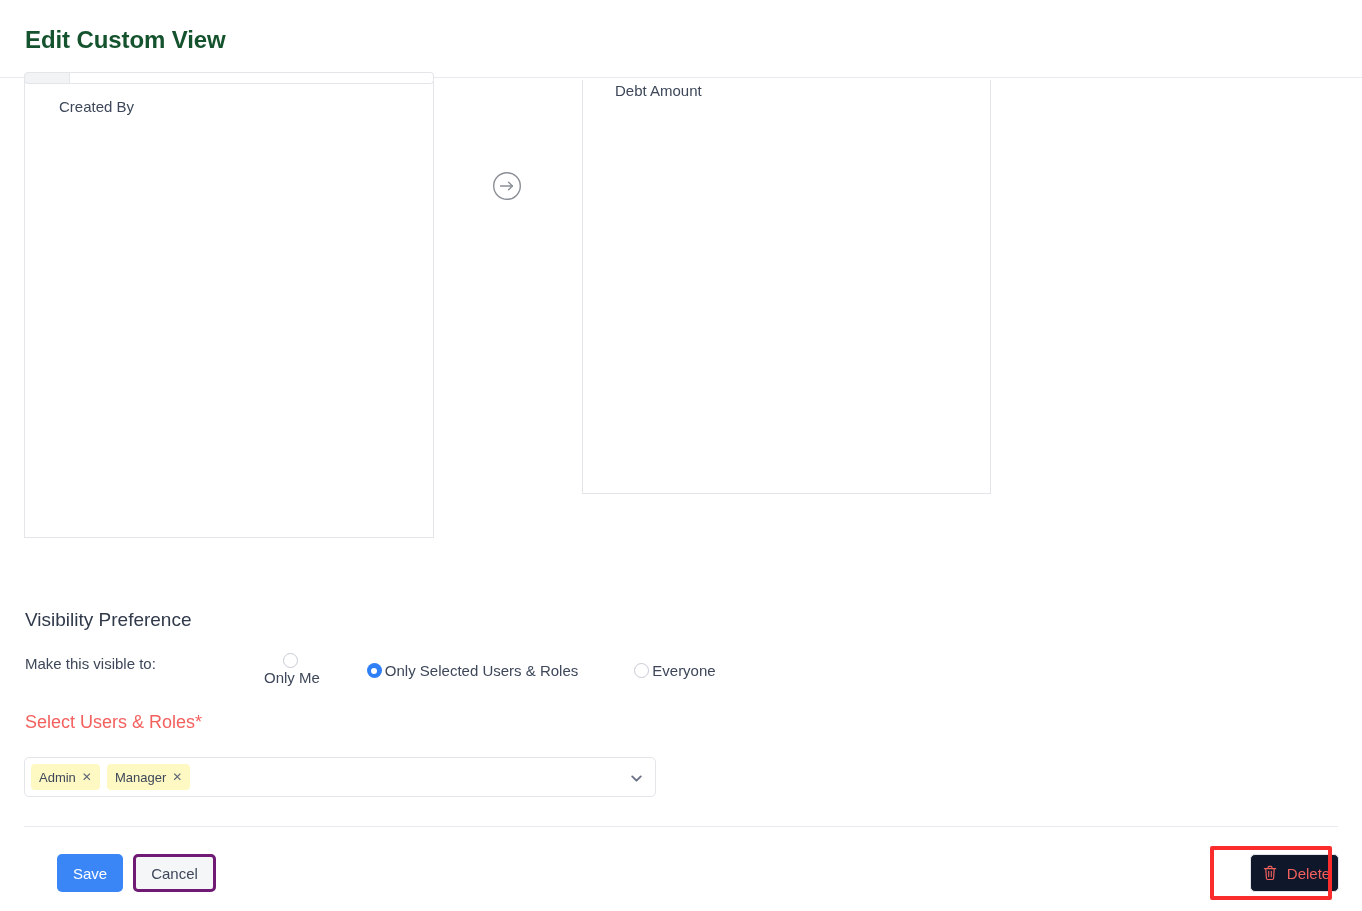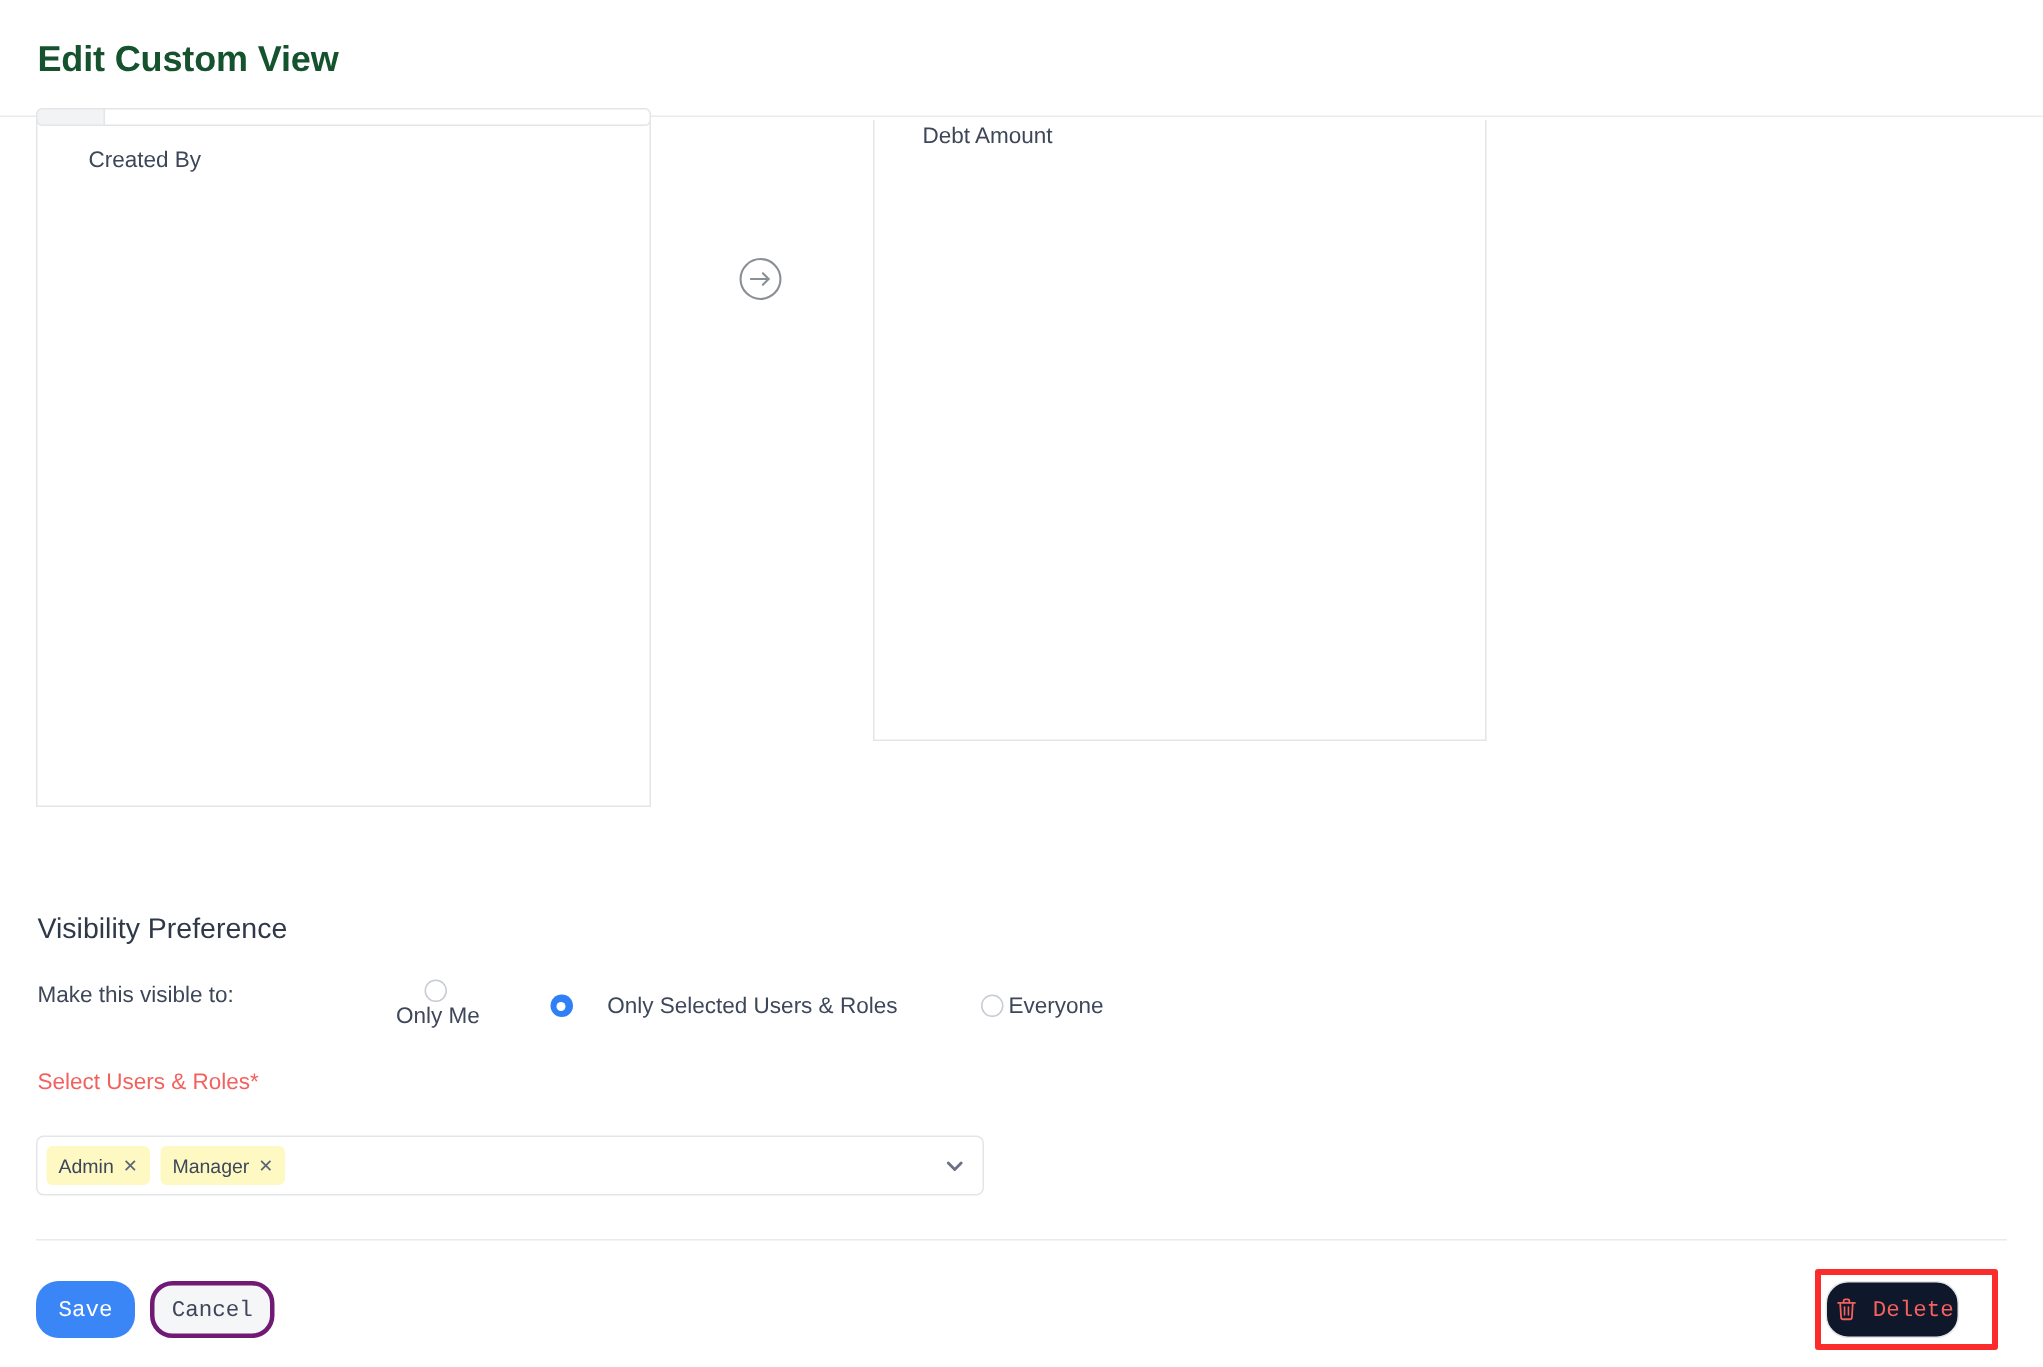--- a/index.html
+++ b/index.html
@@ -173,21 +173,21 @@
   .radio-option {
     display: flex;
     align-items: center;
     margin-right: 0;
     cursor: pointer;
     font-size: 15px;
     color: #3d4759;
   }
   .radio-option + .radio-option { margin-left: 0; }
   .radio-opt-1 { margin-right: 47px; flex-direction: column; }
-  .radio-opt-2 { margin-right: 56px; gap: 20px; }
+  .radio-opt-2 { margin-right: 56px; }
   .radio-dot {
     width: 15px;
     height: 15px;
     border-radius: 50%;
     border: 1.5px solid #c6cbd4;
     background: #ffffff;
     margin-right: 3px;
     flex: none;
     position: relative;
   }
@@ -211,21 +211,21 @@
   .users-roles {
     position: absolute;
     left: 0;
     top: 712px;
     width: 1362px;
   }
   .req-label {
     position: absolute;
     left: 25px;
     top: 0;
-    font-size: 15px;
+    font-size: 18px;
     color: #f2615e;
     line-height: 20px;
   }
   .multiselect {
     position: absolute;
     left: 24px;
     top: 45px;
     width: 632px;
     height: 40px;
     border: 1px solid #e3e5e8;
@@ -274,30 +274,31 @@
     background: #e8eaed;
   }
   .footer {
     position: absolute;
     left: 0;
     top: 854px;
     width: 1362px;
     height: 40px;
   }
   .btn {
-    font-family: Liberation Mono, monospace;
+    font-family: Liberation Sans, sans-serif;
     font-size: 15px;
-    border-radius: 15px;
+    border-radius: 5px;
     height: 38px;
     display: inline-flex;
     align-items: center;
     justify-content: center;
     cursor: pointer;
     border: 1px solid transparent;
     padding: 0 16px;
+    margin-left: 33px;
   }
   .btn-save {
     position: absolute;
     left: 24px;
     top: 0;
     background: #3b86f7;
     color: #ffffff;
     width: 66px;
     padding: 0;
   }

